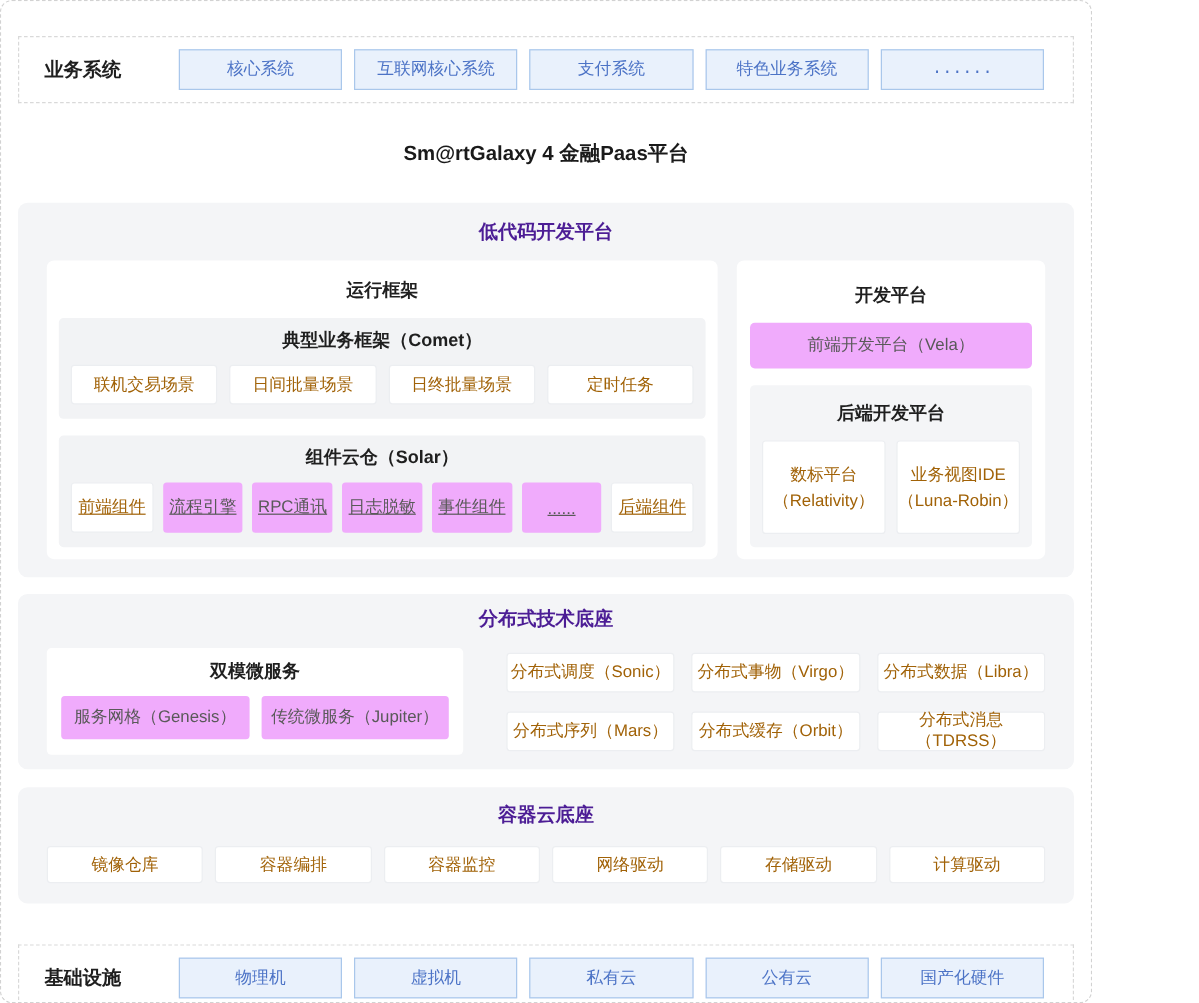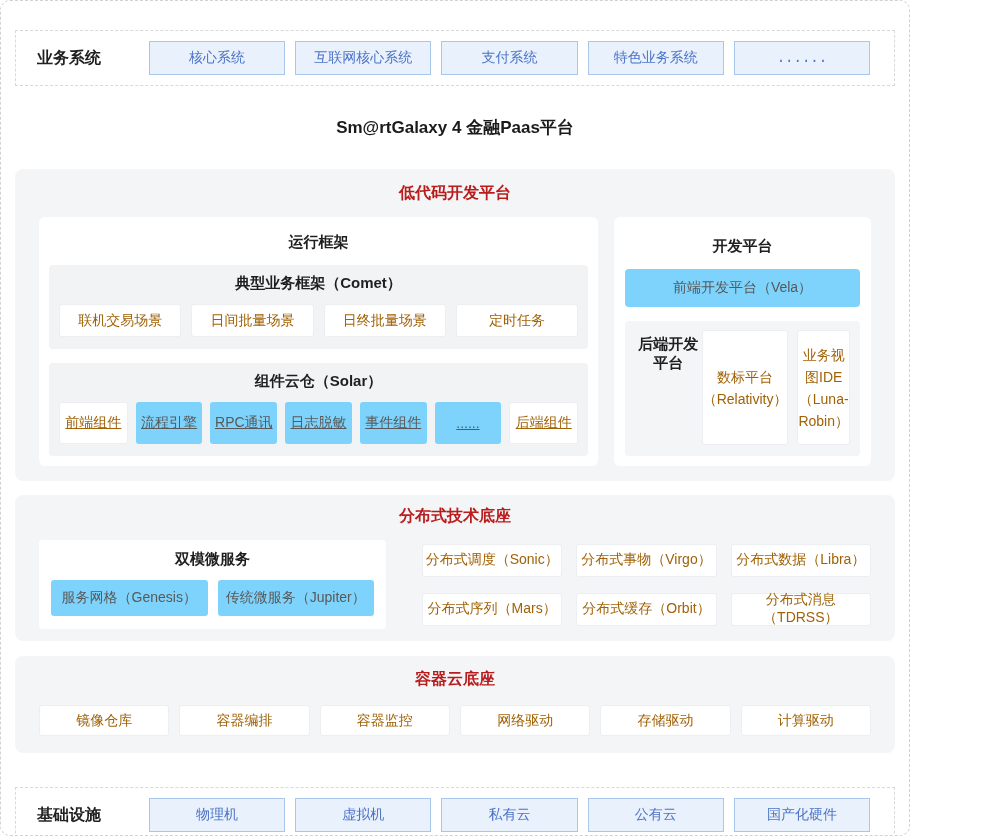--- a/index.html
+++ b/index.html
@@ -40,34 +40,34 @@
   .main-title{
     margin-top:30px; text-align:center;
     font-size:17px; font-weight:bold; color:#1a1a1a;
   }
 
   
   .panel{
     margin:0 14px; background:#f4f5f7; border-radius:8px;
   }
   .panel-title{
-    text-align:center; font-size:16px; font-weight:bold; color:#b91c1c;
+    text-align:center; font-size:16px; font-weight:bold; color:#4c1d95;
   }
   .card-title{
     text-align:center; font-size:15px; font-weight:bold; color:#1f1f1f;
   }
   .white-card{ background:#fff; border-radius:6px; }
   .item-box{
     display:flex; align-items:center; justify-content:center;
     background:#fff; border:1px solid #eceef1; border-radius:3px;
     color:#a16207; font-size:14px; text-align:center;
   }
   .chip{
     display:flex; align-items:center; justify-content:center;
-    background:#7dd3fc; border-radius:3px;
+    background:#f0abfc; border-radius:3px;
     color:#595959; font-size:14px;
   }
 
   
   #low-code{ margin-top:30px; padding:14px 24px 15px; }
   .low-code-body{ display:flex; gap:16px; margin-top:13px; }
   .runtime-card{ flex:1; padding:9px 10px 10px; display:flex; flex-direction:column; }
   .runtime-card .card-title{ padding:7px 0 13px; }
   .gray-strip{ background:#f2f3f5; border-radius:4px; padding:9px 10px 12px; }
   .gray-strip .strip-title{
@@ -78,21 +78,21 @@
   .strip-items .item-box{ flex:1; height:33px; }
   .gray-strip.solar{ margin-top:14px; }
   .solar .strip-items{ gap:8px; }
   .solar .item-box, .solar .chip{ flex:1; height:42px;text-decoration:underline; }
 
   .devplat-card{ flex:none; width:257px; padding:10px 11px; display:flex; flex-direction:column; }
   .devplat-card .card-title{ padding:10px 0 13px; }
   .vela-chip{ height:38px; border-radius:4px; }
   .backend-sub{
     margin-top:14px; flex:1; background:#f4f5f7; border-radius:4px;
-    padding:9px 10px 11px; display:flex; 
+    padding:9px 10px 11px; display:flex; flex-direction:column;
   }
   .backend-sub .card-title{ padding:5px 0 13px; }
   .backend-boxes{ display:flex; gap:9px; flex:1; }
   .backend-boxes .item-box{ flex:1; flex-direction:column; line-height:22px; }
 
   
   #distributed{ margin-top:14px; padding:11px 24px 12px; }
   .dist-body{ display:flex; gap:36px; margin-top:13px; }
   .dualmode-card{ flex:none; width:347px; border-radius:4px; padding:6px 12px 13px; }
   .dualmode-card .card-title{ padding:4px 0 11px; }

